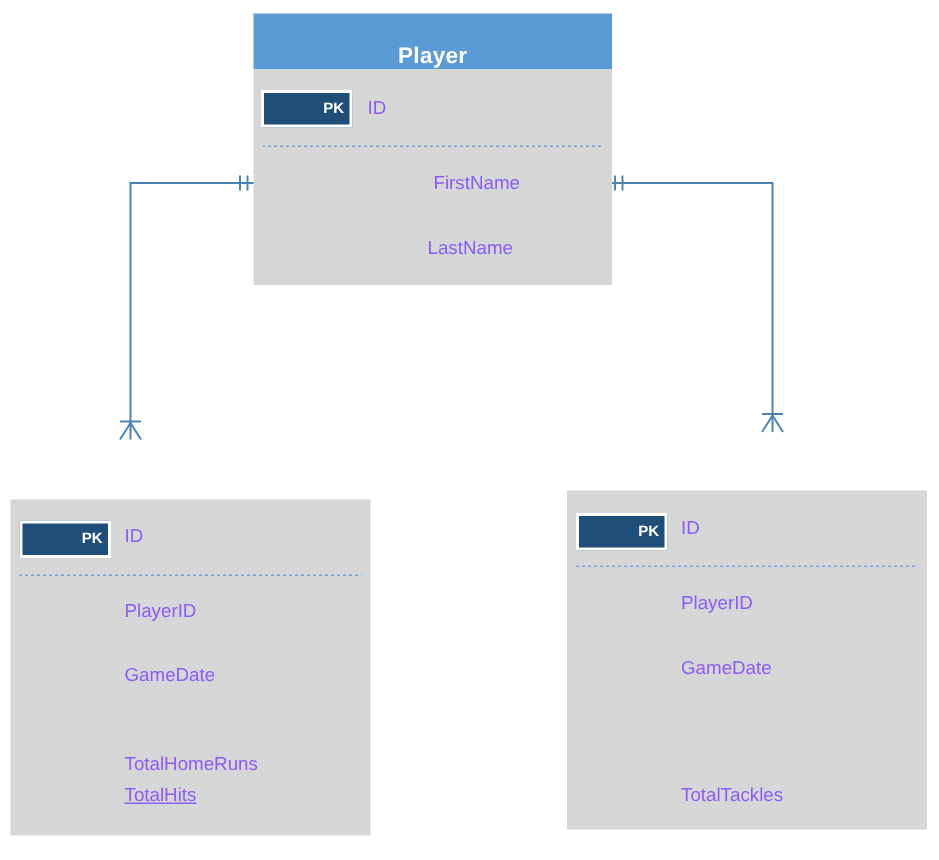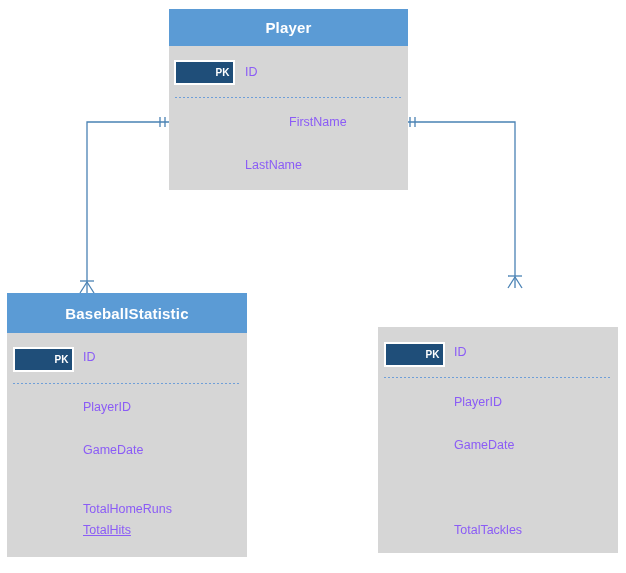--- a/index.html
+++ b/index.html
@@ -13,21 +13,21 @@
   .canvas { position: absolute; left: 0; top: 0; width: 626px; height: 573px; }
   svg.connectors { position: absolute; left: 0; top: 0; width: 626px; height: 573px; }
 
   .entity { position: absolute; }
   .entity-header {
     position: absolute; left: 0; top: 0; right: 0;
     background: #5b9bd5;
     color: #ffffff;
     font-weight: bold;
     font-size: 15px;
-    display: flex; align-items: center; justify-content: center;
+    display: flex; align-items: flex-end; justify-content: center;
     letter-spacing: 0.2px;
   }
   .entity-body {
     position: absolute; left: 0; right: 0; bottom: 0;
     background: #d6d6d6;
   }
   .field {
     position: absolute;
     left: 76px;
     height: 16px; line-height: 16px;
@@ -53,21 +53,21 @@
   }
 
   
   #entity-player { left: 169px; top: 9px; width: 239px; height: 181px; }
   #entity-player .entity-header { height: 37px; }
   #entity-player .entity-body { top: 37px; }
   #entity-player .pk-badge { left: 5px; top: 51px; }
   #entity-player .row-pk { top: 55px; }
   #entity-player .separator { top: 88px; }
   #entity-player .row-f0 { top: 105px; margin-left: 44px; }
-  #entity-player .row-f1 { top: 148px; }
+  #entity-player .row-f1 { top: 148px; margin-left: 40px; }
 
   
   #entity-baseball { left: 7px; top: 293px; width: 240px; height: 264px; }
   #entity-baseball .entity-header { height: 40px; }
   #entity-baseball .entity-body { top: 40px; }
   #entity-baseball .pk-badge { left: 6px; top: 54px; }
   #entity-baseball .row-pk { top: 56px; }
   #entity-baseball .separator { top: 90px; }
   #entity-baseball .row-f0 { top: 106px; }
   #entity-baseball .row-f1 { top: 149px; }
@@ -126,23 +126,20 @@
     </div>
     <div class="entity-body"></div>
     <div class="pk-badge">PK</div>
     <div class="field row-pk">ID</div>
     <div class="separator"></div>
     <div class="field row-f0">FirstName</div>
     <div class="field row-f1">LastName</div>
   </div>
 
   <div class="entity" id="entity-baseball">
-    <div class="entity-header">
-      <span>BaseballStatistic</span>
-    </div>
     <div class="entity-body"></div>
     <div class="pk-badge">PK</div>
     <div class="field row-pk">ID</div>
     <div class="separator"></div>
     <div class="field row-f0">PlayerID</div>
     <div class="field row-f1">GameDate</div>
     <div class="field row-f2">TotalHomeRuns</div>
     <div class="field row-f3">TotalHits</div>
   </div>
 

